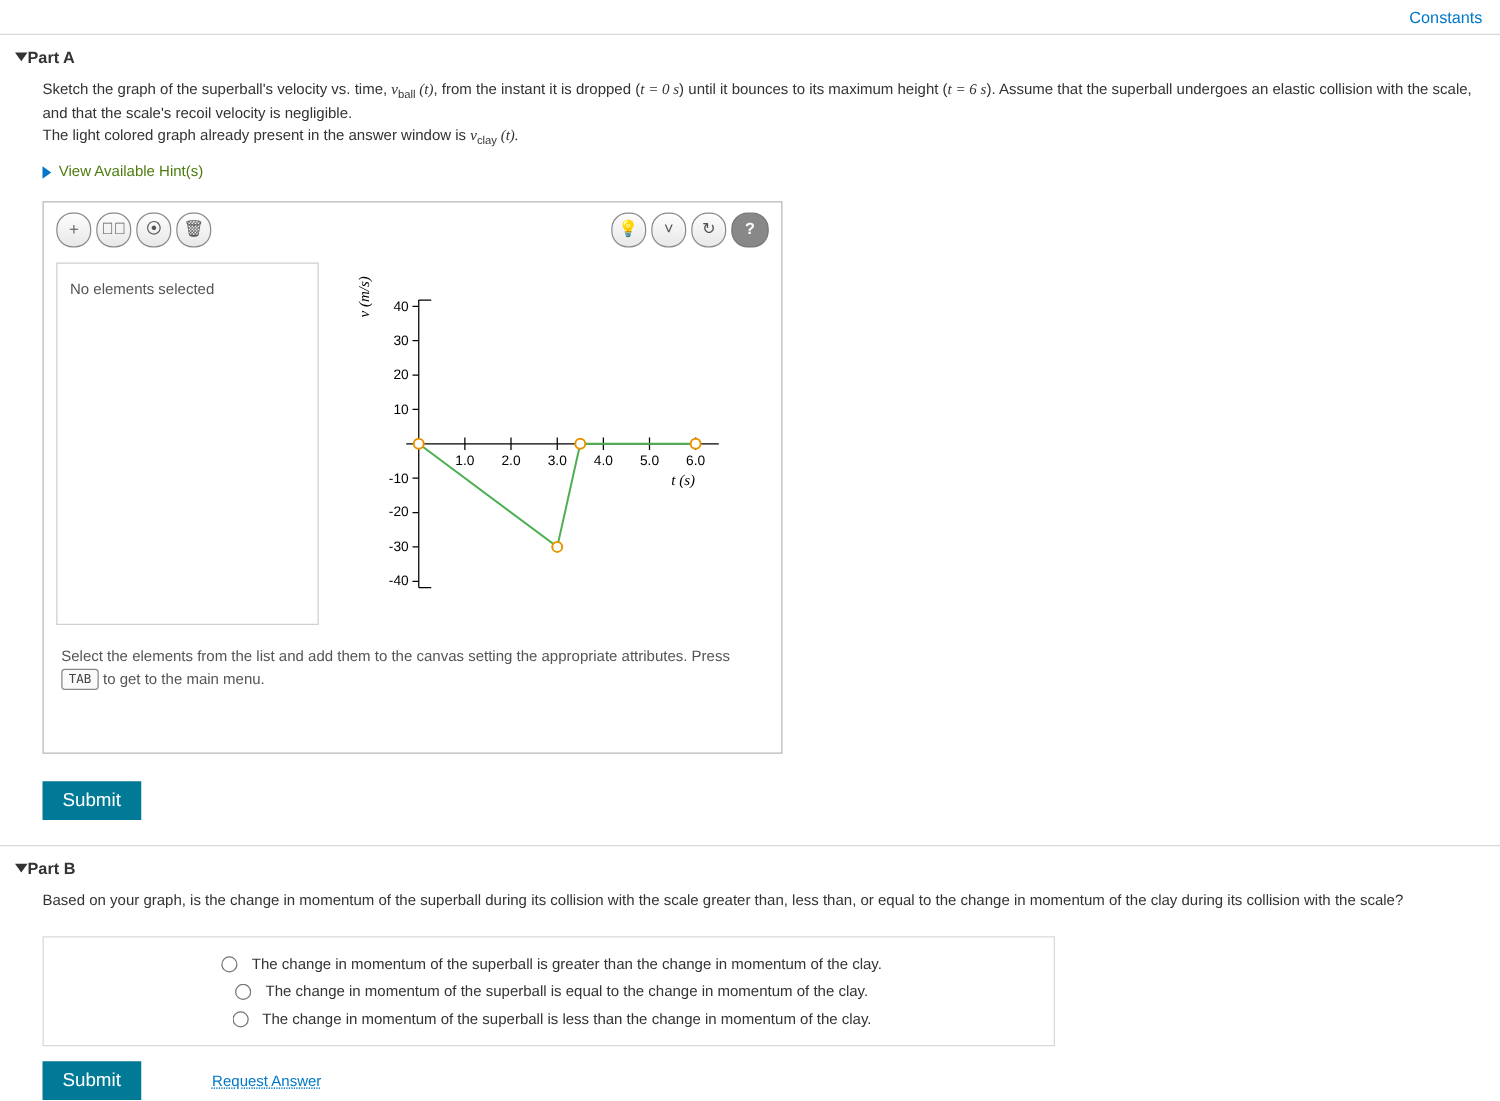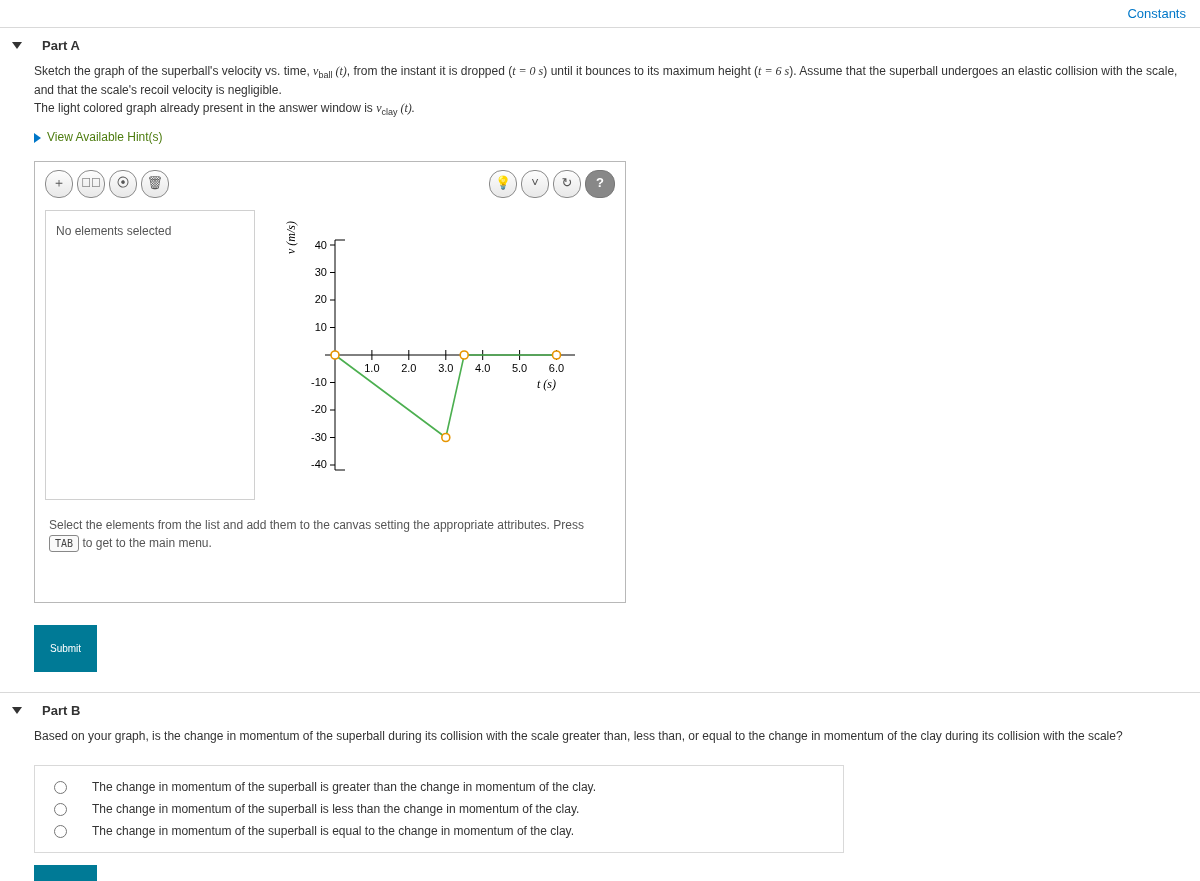--- a/index.html
+++ b/index.html
@@ -1,41 +1,41 @@
 <!DOCTYPE html>
 <html><head>
 <meta charset="utf-8">
 <style>
   html, body { margin:0; padding:0; font-family: Arial, Helvetica, sans-serif; background:#fff; color:#333; font-size:12px; }
   .page { width:1200px; }
   .constants-bar { text-align:right; padding:6px 14px 2px 0; }
   .constants-bar a { color:#0077c8; font-size:13px; text-decoration:none; }
   .divider { border-top:1px solid #d9d9d9; margin:4px 0 0 0; }
   .part { padding:10px 20px 6px 12px; }
-  .part-header { display:flex; align-items:center; gap:20px; cursor:pointer; }
+  .part-header { display:flex; align-items:center; gap:0; cursor:pointer; }
   .caret { width:0; height:0; border-left:5px solid transparent; border-right:5px solid transparent; border-top:7px solid #333; }
   .caret-right { width:0; height:0; border-top:5px solid transparent; border-bottom:5px solid transparent; border-left:7px solid #0077c8; display:inline-block; margin-right:6px; vertical-align:middle; }
   .part-title { font-weight:bold; font-size:13px; }
   .part-body { padding:10px 0 10px 22px; font-size:12px; line-height:1.45; }
   .hints { color:#4d7c0f; font-size:12px; margin-top:10px; cursor:pointer; }
   .graph-box { border:1px solid #b8b8b8; width:590px; margin-top:14px; background:#fff; }
   .toolbar { display:flex; align-items:center; justify-content:space-between; padding:8px 10px 0 10px; }
   .tool-group { display:flex; gap:4px; }
   .tool-btn { width:26px; height:26px; border-radius:13px; border:1px solid #8a8a8a; background:linear-gradient(#fdfdfd,#e8e8e8); display:flex; align-items:center; justify-content:center; cursor:pointer; color:#555; font-size:13px; }
   .tool-btn.wide { width:28px; }
   .tool-btn.help { background:#888; color:#fff; border-color:#777; font-weight:bold; }
   .editor-row { display:flex; padding:12px 10px 6px 10px; gap:10px; }
   .left-panel { width:195px; border:1px solid #d0d0d0; padding:12px 10px; font-size:12px; color:#555; min-height:260px; background:#fff; }
   .plot-wrap { position:relative; width:340px; height:290px; margin-left:10px; }
   .instruction { padding:10px 14px 14px 14px; font-size:12px; color:#555; line-height:1.5; }
   .tab-key { display:inline-block; border:1px solid #888; border-radius:3px; padding:0 5px; font-size:10px; font-family:monospace; font-weight:normal; color:#444; background:#fafafa; vertical-align:middle; }
   .gap { height:36px; }
-  .submit-btn { background:#007a96; color:#fff; border:none; padding:18px 16px; font-size:10px; cursor:pointer; margin:12px 0 10px 22px; }
+  .submit-btn { background:#007a96; color:#fff; border:none; padding:7px 16px; font-size:15px; cursor:pointer; margin:12px 0 10px 22px; }
   .mc-options { margin:10px 0 0 22px; border:1px solid #d9d9d9; padding:10px 14px; width:780px; }
-  .mc-option { display:flex; align-items:flex-start; gap:22px; padding:4px 0; font-size:12px; }
+  .mc-option { display:flex; align-items:flex-start; gap:8px; padding:4px 0; font-size:12px;justify-content:center; }
   .mc-option input { margin-top:1px; }
   .actions-row { display:flex; align-items:center; gap:16px; margin:12px 0 12px 22px; }
   .req-link { color:#0077c8; font-size:12px; text-decoration:underline dotted; cursor:pointer;margin-left:41px; }
   .math-i { font-style:italic; font-family:'Times New Roman',serif; }
   .sub { font-size:0.75em; vertical-align:sub; font-style:normal; font-family:Arial,sans-serif; }
 </style>
 </head>
 <body>
 
 <div class="page">
@@ -159,25 +159,25 @@
     </div>
     <div class="part-body">Based on your graph, is the change in momentum of the superball during its collision with the scale greater than, less than, or equal to the change in momentum of the clay during its collision with the scale?</div>
 
     <div class="mc-options">
       <label class="mc-option">
         <input type="radio" name="pb" style="">
         <span>The change in momentum of the superball is greater than the change in momentum of the clay.</span>
       </label>
       <label class="mc-option">
         <input type="radio" name="pb" style="">
-        <span>The change in momentum of the superball is less than the change in momentum of the clay.</span>
+        <span>The change in momentum of the superball is equal to the change in momentum of the clay.</span>
       </label>
       <label class="mc-option">
         <input type="radio" name="pb" style="">
-        <span>The change in momentum of the superball is equal to the change in momentum of the clay.</span>
+        <span>The change in momentum of the superball is less than the change in momentum of the clay.</span>
       </label>
     </div>
 
     <div class="actions-row">
       <button class="submit-btn" style="margin:0">Submit</button>
       <span class="req-link">Request Answer</span>
     </div>
   </div>
 
 </div>

